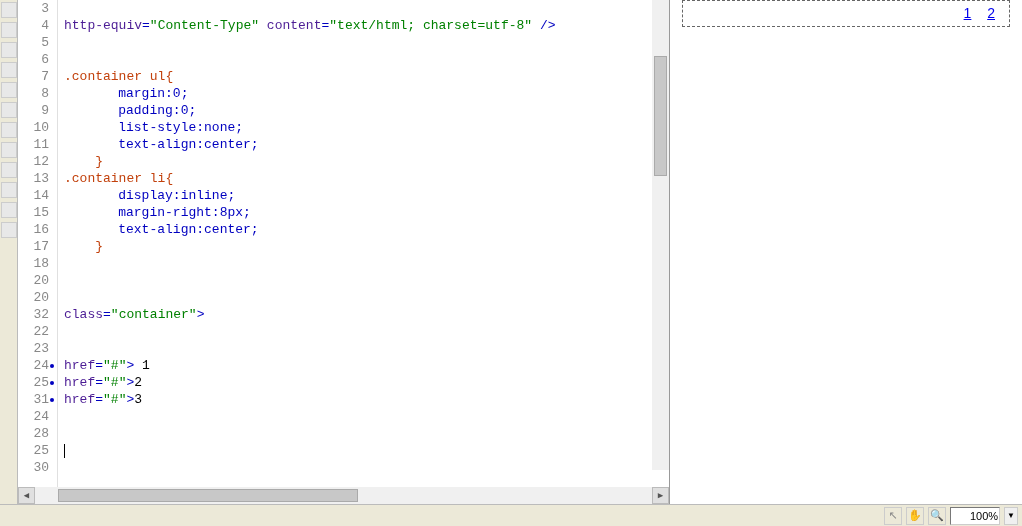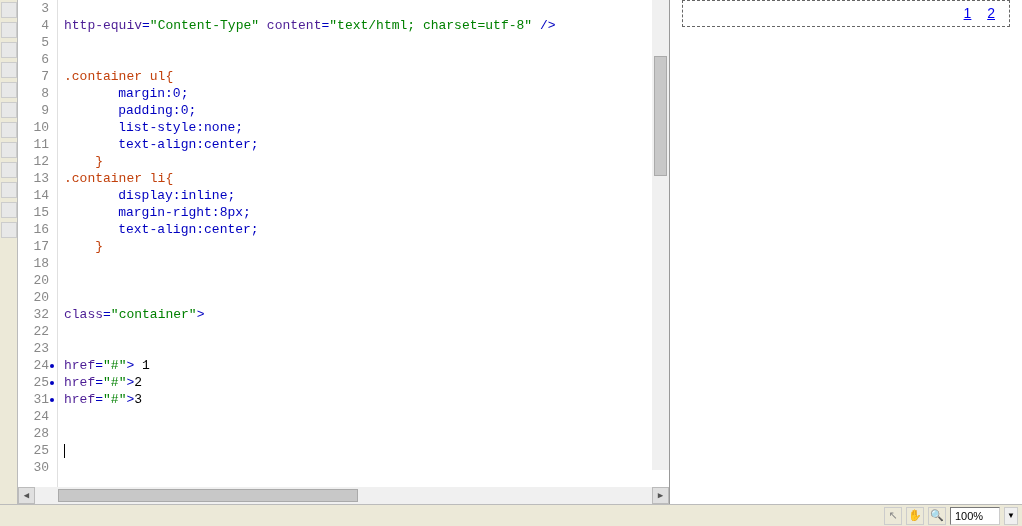--- a/index.html
+++ b/index.html
@@ -117,21 +117,21 @@
 .status .iconbox {
   width: 18px; height: 18px;
   border: 1px solid #ccc;
   display: flex; align-items: center; justify-content: center;
   color: #888;
 }
 .status .zoom-input {
   width: 50px; height: 18px;
   border: 1px inset #ccc;
   background: #fff;
-  padding: 0 4px;
+  padding: 0 19px;
   display: flex; align-items: center;
 }
 .status .zoom-dd {
   width: 14px; height: 18px;
   border: 1px solid #ccc;
   background: #f0f0f0;
   display: flex; align-items: center; justify-content: center;
   font-size: 8px;
 }
 

